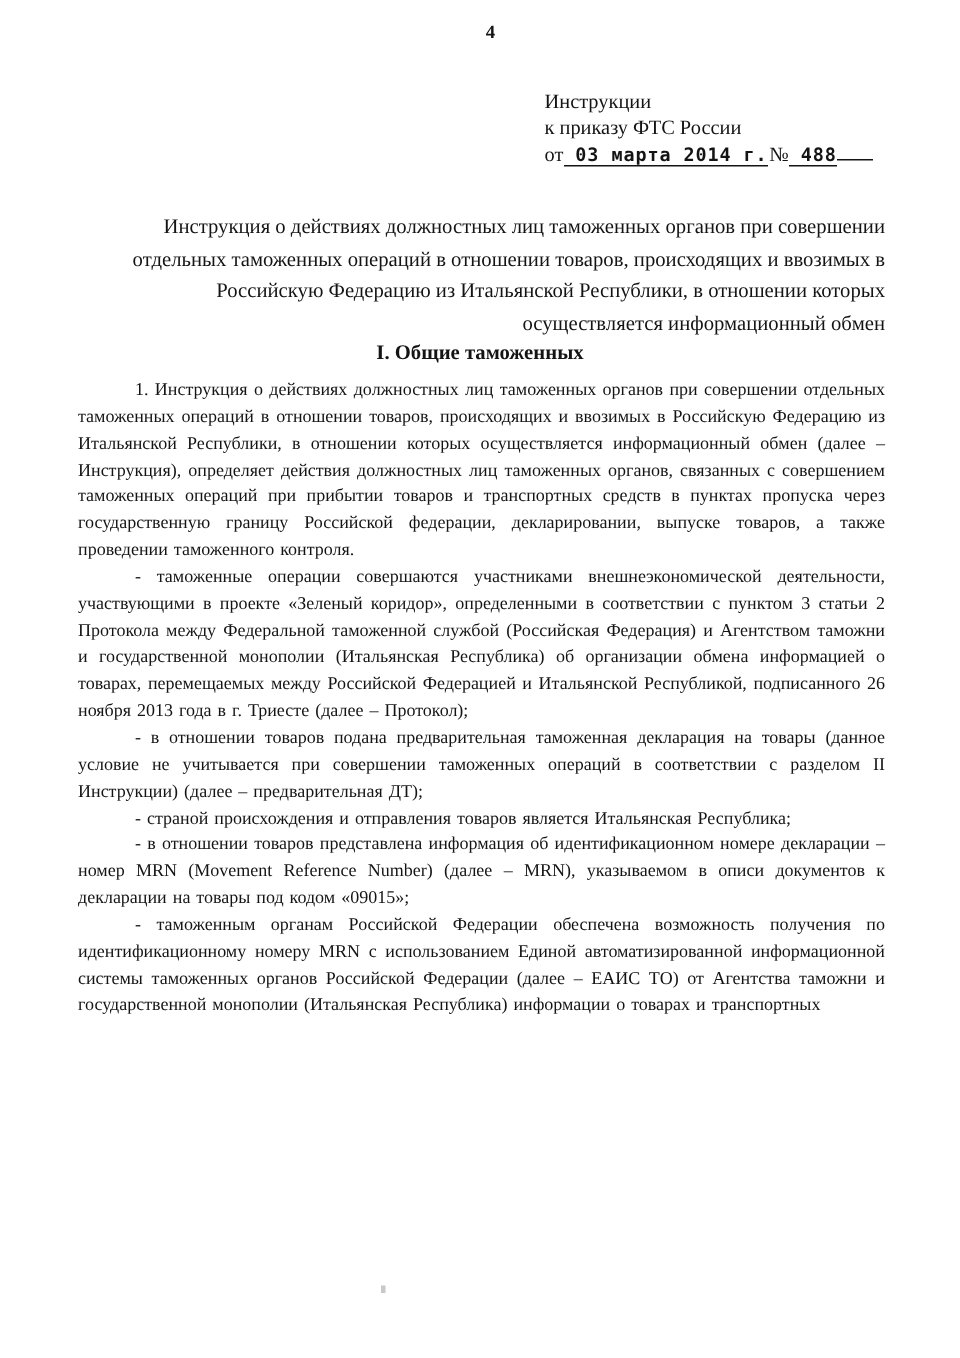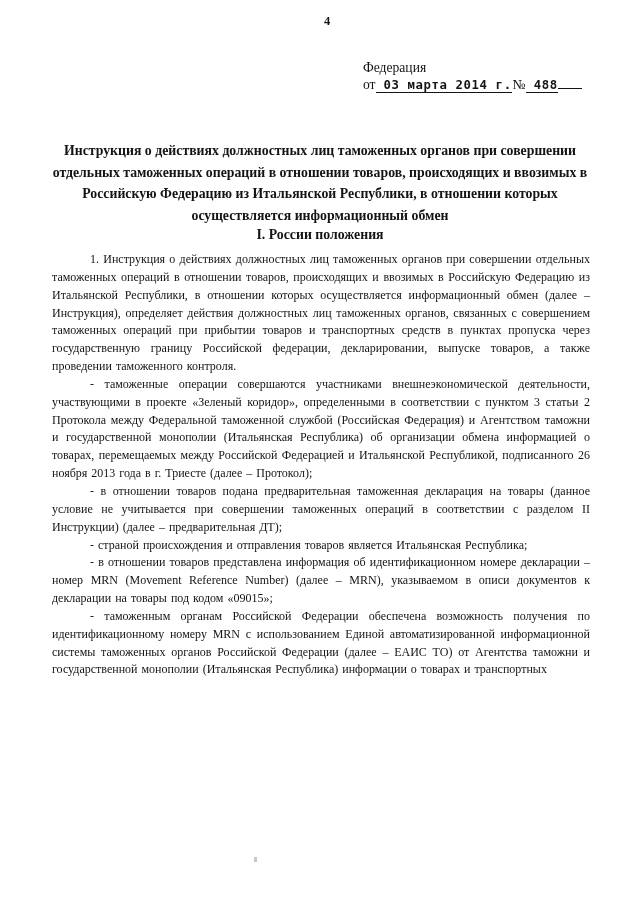--- a/index.html
+++ b/index.html
@@ -27,22 +27,22 @@
   }
   .appendix .fill {
     font-family: "DejaVu Sans Mono", monospace;
     font-weight: bold; font-size: 12.3px; letter-spacing: 0.6px;
   }
   .u { border-bottom: 1.4px solid #141414; }
   .u-tail { display: inline-block; width: 24px; border-bottom: 1.4px solid #141414; }
 
   .doc-title {
     position: absolute; left: 50px; width: 540px; top: 140px;
-    font-size: 13.8px; font-weight: bold; line-height: 21.5px;
-    text-align: center;
+    font-size: 13.8px; font-weight: normal; line-height: 21.5px;
+    text-align: right;
   }
 
   .section-heading {
     position: absolute; left: 50px; width: 540px; top: 227px;
     font-size: 13.8px; font-weight: bold; text-align: center;
   }
 
   .body-text {
     position: absolute; left: 52px; width: 538px; top: 251px;
     font-size: 12px; line-height: 17.85px;
@@ -60,27 +60,28 @@
   }
 </style>
 </head>
 <body>
 
 <div class="page">
 
   <div class="page-number">4</div>
 
   <div class="appendix">
-    <div>Федерация</div>
+    <div>Инструкции</div>
+    <div>к приказу ФТС России</div>
     <div><span>от</span><span class="fill u"> <span>03 марта 2014 г.</span></span> <span>№</span><span class="fill u"> <span>488</span></span><span class="u-tail"></span></div>
   </div>
 
   <div class="doc-title">Инструкция о действиях должностных лиц таможенных органов при совершении отдельных таможенных операций в отношении товаров, происходящих и ввозимых в Российскую Федерацию из Итальянской Республики, в отношении которых осуществляется информационный обмен</div>
 
-  <div class="section-heading">I. России положения</div>
+  <div class="section-heading">I. Общие таможенных</div>
 
   <div class="body-text">
     <p>1. Инструкция о действиях должностных лиц таможенных органов при совершении отдельных таможенных операций в отношении товаров, происходящих и ввозимых в Российскую Федерацию из Итальянской Республики, в отношении которых осуществляется информационный обмен (далее – Инструкция), определяет действия должностных лиц таможенных органов, связанных с совершением таможенных операций при прибытии товаров и транспортных средств в пунктах пропуска через государственную границу Российской федерации, декларировании, выпуске товаров, а также проведении таможенного контроля.</p>
     <p>- таможенные операции совершаются участниками внешнеэкономической деятельности, участвующими в проекте «Зеленый коридор», определенными в соответствии с пунктом 3 статьи 2 Протокола между Федеральной таможенной службой (Российская Федерация) и Агентством таможни и государственной монополии (Итальянская Республика) об организации обмена информацией о товарах, перемещаемых между Российской Федерацией и Итальянской Республикой, подписанного 26 ноября 2013 года в г. Триесте (далее – Протокол);</p>
     <p>- в отношении товаров подана предварительная таможенная декларация на товары (данное условие не учитывается при совершении таможенных операций в соответствии с разделом II Инструкции) (далее – предварительная ДТ);</p>
     <p>- страной происхождения и отправления товаров является Итальянская Республика;</p>
     <p>- в отношении товаров представлена информация об идентификационном номере декларации – номер MRN (Movement Reference Number) (далее – MRN), указываемом в описи документов к декларации на товары под кодом «09015»;</p>
     <p>- таможенным органам Российской Федерации обеспечена возможность получения по идентификационному номеру MRN с использованием Единой автоматизированной информационной системы таможенных органов Российской Федерации (далее – ЕАИС ТО) от Агентства таможни и государственной монополии (Итальянская Республика) информации о товарах и транспортных</p>
   </div>
 

